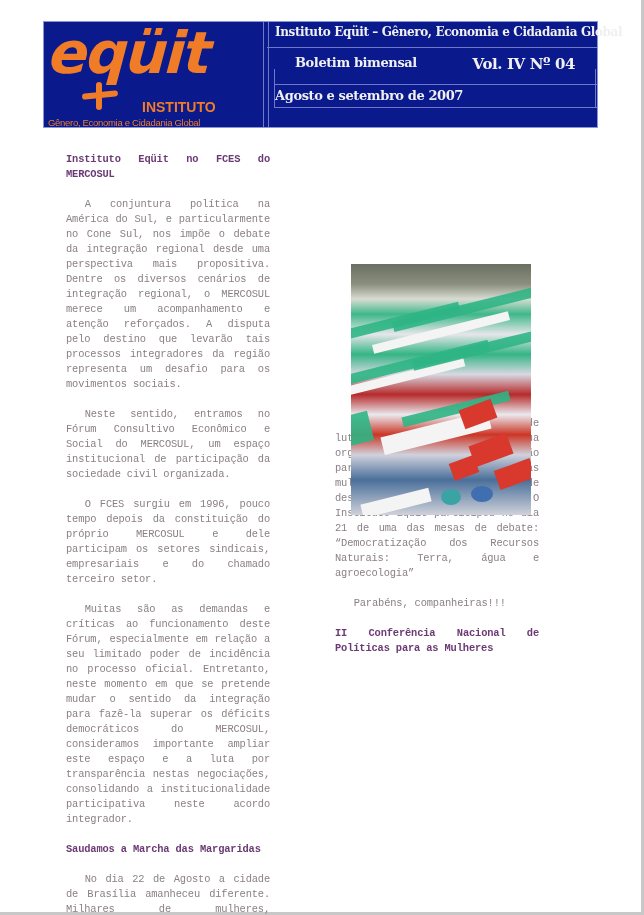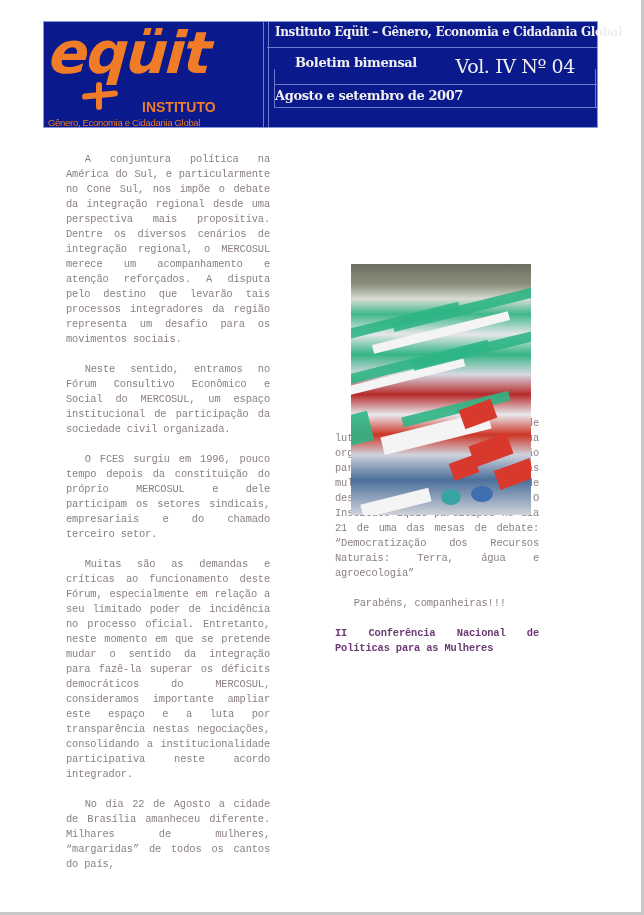--- a/index.html
+++ b/index.html
@@ -41,21 +41,21 @@
   .mh-title {
     position: absolute; left: 231px; top: 3px;
     font-family: "DejaVu Serif", serif; font-weight: bold; font-size: 12px; color: #f0f0f0; white-space: nowrap; letter-spacing: -0.4px;
   }
   .mh-boletim {
     position: absolute; left: 231px; top: 33px;
     font-family: "DejaVu Serif", serif; font-weight: bold; font-size: 13px; color: #f0f0f0; letter-spacing: -0.4px; margin-left: 20px;
   }
   .mh-vol {
     position: absolute; right: 22px; top: 33px;
-    font-family: "DejaVu Serif", serif; font-weight: normal; font-size: 19px; color: #f0f0f0; letter-spacing: -0.4px;
+    font-family: "DejaVu Serif", serif; font-weight: bold; font-size: 15px; color: #f0f0f0; letter-spacing: -0.4px;
   }
   .mh-date {
     position: absolute; left: 231px; width: 302px; top: 66px; 
     font-family: "DejaVu Serif", serif; font-weight: bold; font-size: 13px; color: #f0f0f0; letter-spacing: -0.4px;
   }
 
   .col { position: absolute; width: 204px; font-size: 10.4px; line-height: 15px; color: #8a7f86; letter-spacing: -0.15px; }
   .col-left { left: 66px; top: 152px; }
   .col-right { left: 335px; top: 152px; }
   .col p { margin: 0 0 15px 0; text-align: justify; text-indent: 3ch; }
@@ -93,24 +93,26 @@
   <div class="logo-instituto">INSTITUTO</div>
   <div class="logo-tagline">Gênero, Economia e Cidadania Global</div>
 
   <div class="mh-title">Instituto Eqüit – Gênero, Economia e Cidadania Global</div>
   <div class="mh-boletim">Boletim bimensal</div>
   <div class="mh-vol">Vol. IV Nº 04</div>
   <div class="mh-date">Agosto e setembro de 2007</div>
 </header>
 
 <section class="col col-left">
+  <h2>Instituto Eqüit no FCES do MERCOSUL</h2>
   <p>A conjuntura política na América do Sul, e particularmente no Cone Sul, nos impõe o debate da integração regional desde uma perspectiva mais propositiva. Dentre os diversos cenários de integração regional, o MERCOSUL merece um acompanhamento e atenção reforçados. A disputa pelo destino que levarão tais processos integradores da região representa um desafio para os movimentos sociais.</p>
   <p>Neste sentido, entramos no Fórum Consultivo Econômico e Social do MERCOSUL, um espaço institucional de participação da sociedade civil organizada.</p>
   <p>O FCES surgiu em 1996, pouco tempo depois da constituição do próprio MERCOSUL e dele participam os setores sindicais, empresariais e do chamado terceiro setor.</p>
   <p>Muitas são as demandas e críticas ao funcionamento deste Fórum, especialmente em relação a seu limitado poder de incidência no processo oficial. Entretanto, neste momento em que se pretende mudar o sentido da integração para fazê-la superar os déficits democráticos do MERCOSUL, consideramos importante ampliar este espaço e a luta por transparência nestas negociações, consolidando a institucionalidade participativa neste acordo integrador.</p>
+  <h2>Saudamos a Marcha das Margaridas</h2>
   <p>No dia 22 de Agosto a cidade de Brasília amanheceu diferente. Milhares de mulheres, “margaridas” de todos os cantos do país,</p>
 </section>
 
 <section class="col col-right">
   <div style="height:264px"></div>
   <p>Desde diferentes histórias de luta, elas mostraram sua organização, garra e disposição para disputar o espaço das mulheres no processo de desenvolvimento do país. O Instituto Eqüit participou no dia 21 de uma das mesas de debate: “Democratização dos Recursos Naturais: Terra, água e agroecologia”</p>
   <p>Parabéns, companheiras!!!</p>
   <h2>II Conferência Nacional de Políticas para as Mulheres</h2>
 </section>
 

